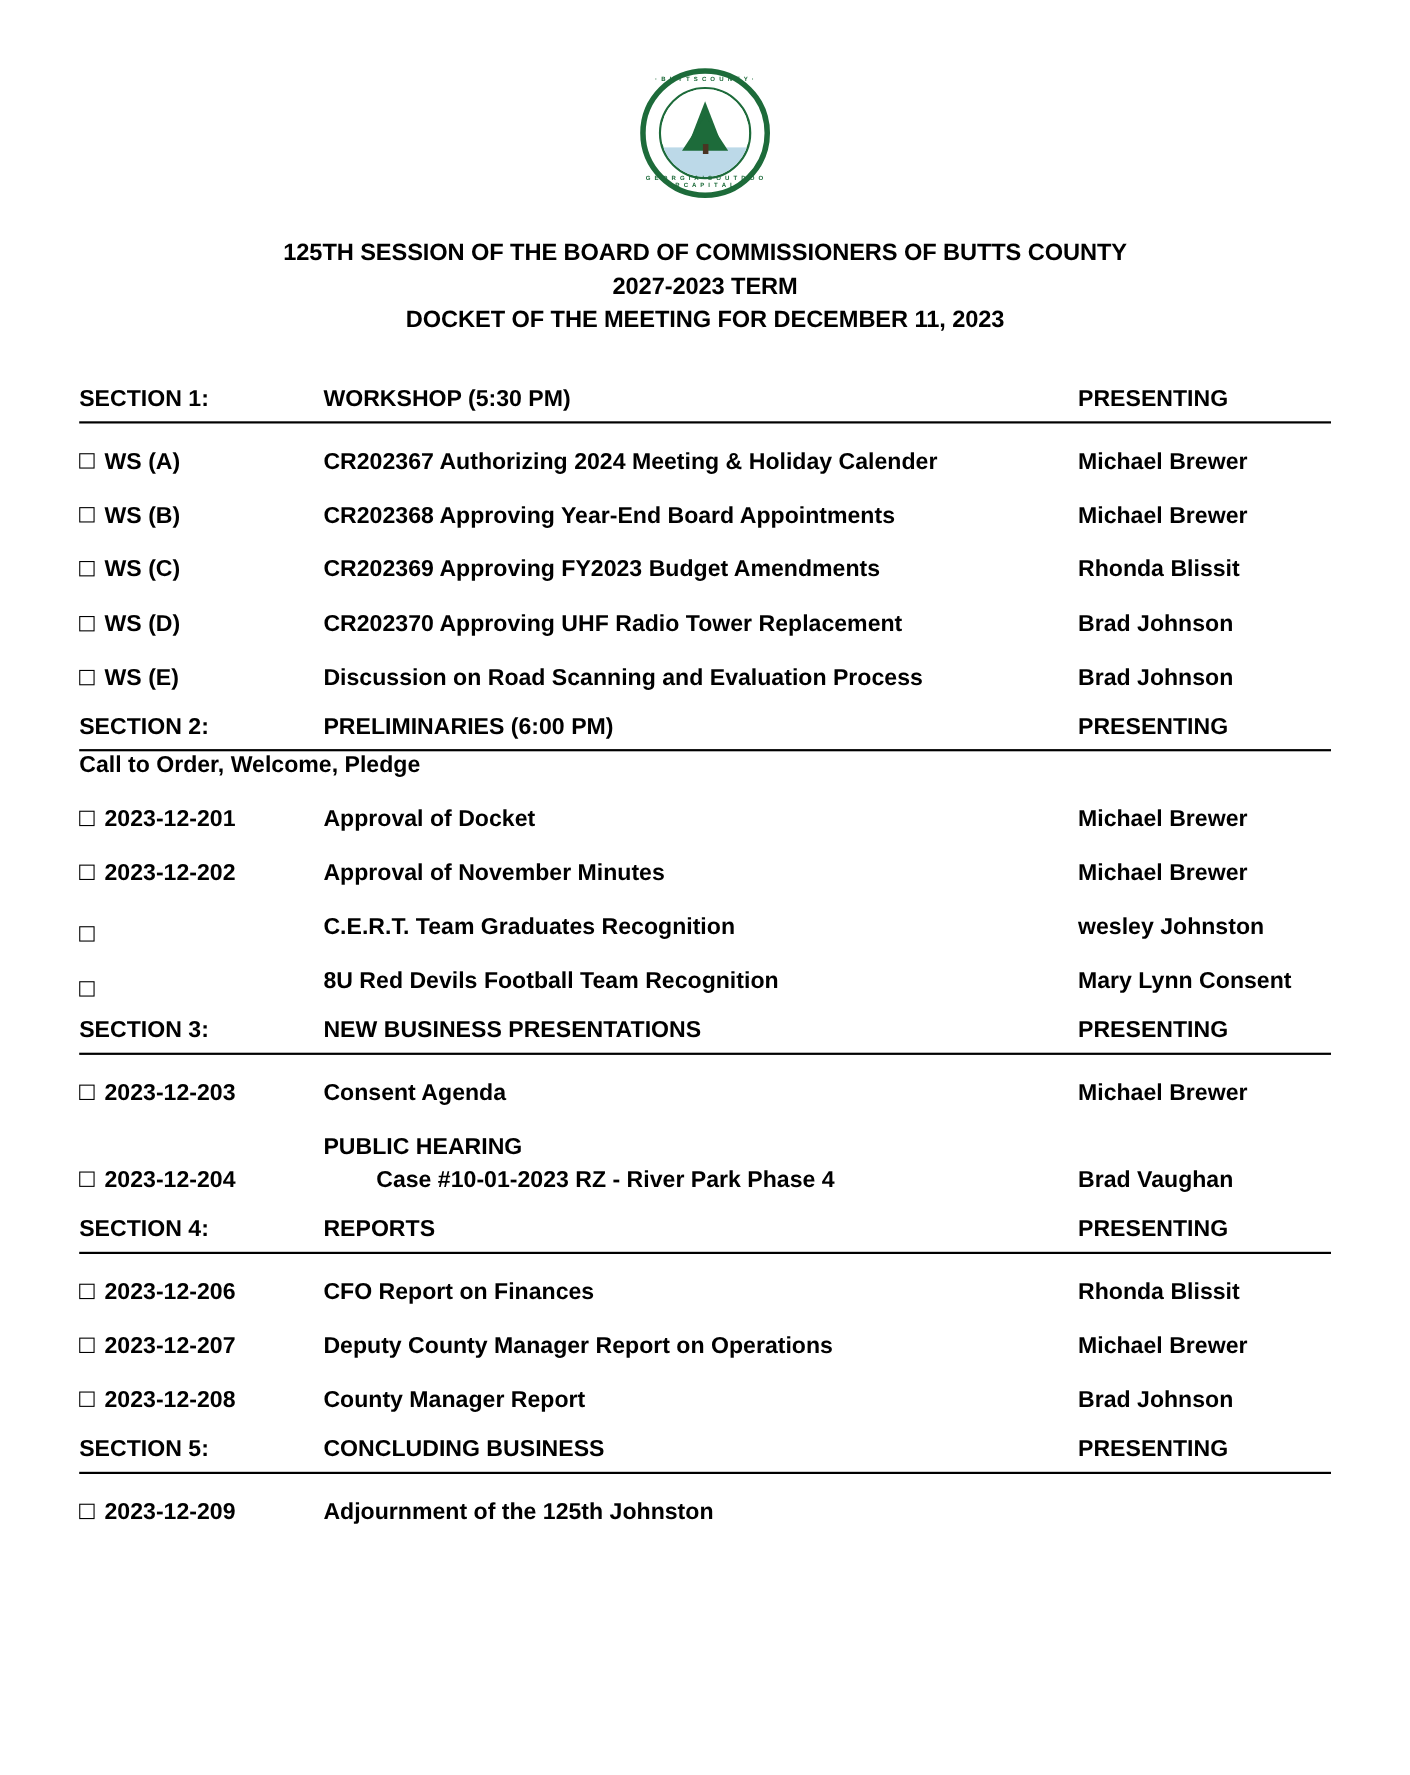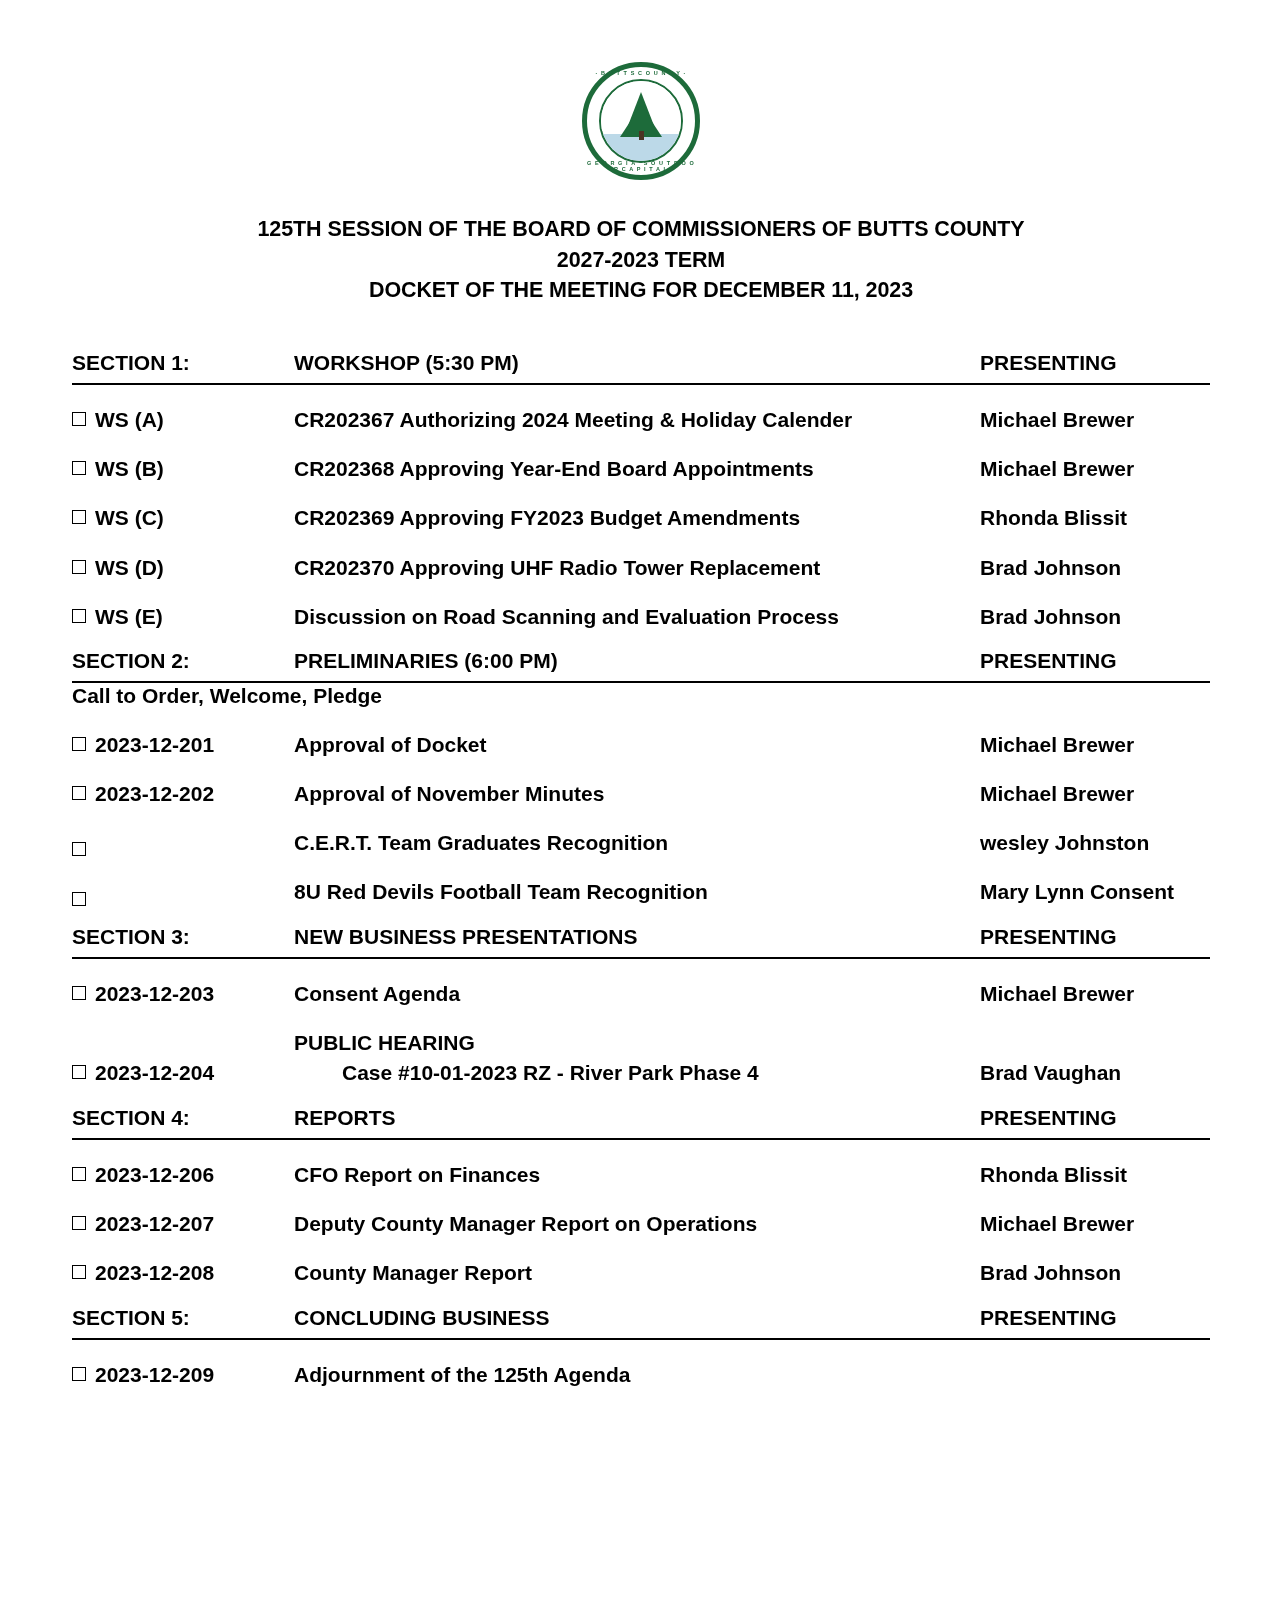--- a/index.html
+++ b/index.html
@@ -348,18 +348,18 @@
     <div class="row section">
       <div class="col-id section-label">SECTION 5:</div>
       <div class="col-desc">CONCLUDING BUSINESS</div>
       <div class="col-present">PRESENTING</div>
     </div>
     <div class="row item">
       <div class="col-id">
         <span class="checkbox"></span>
         <span>2023-12-209</span>
       </div>
-      <div class="col-desc">Adjournment of the 125th Agenda</div>
+      <div class="col-desc">Adjournment of the 125th Johnston</div>
       <div class="col-present"></div>
     </div>
 
   </div>
 </div>
 
 </body></html>

